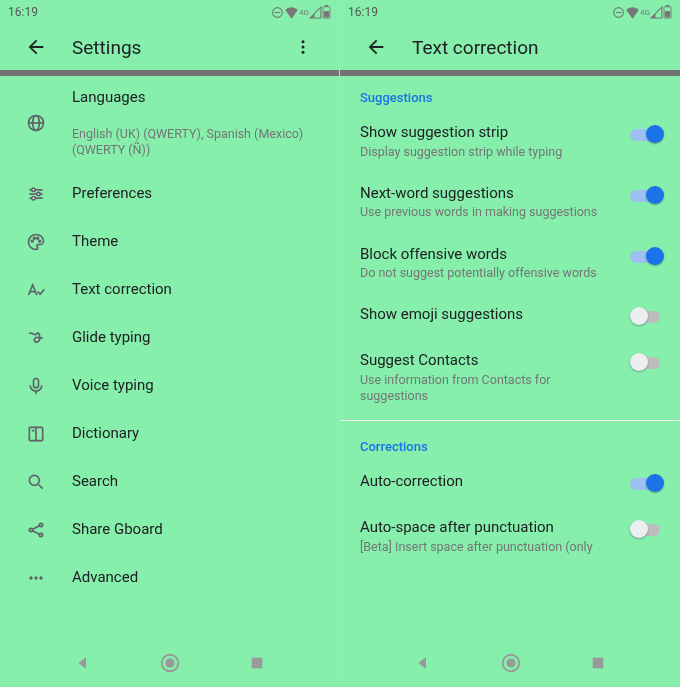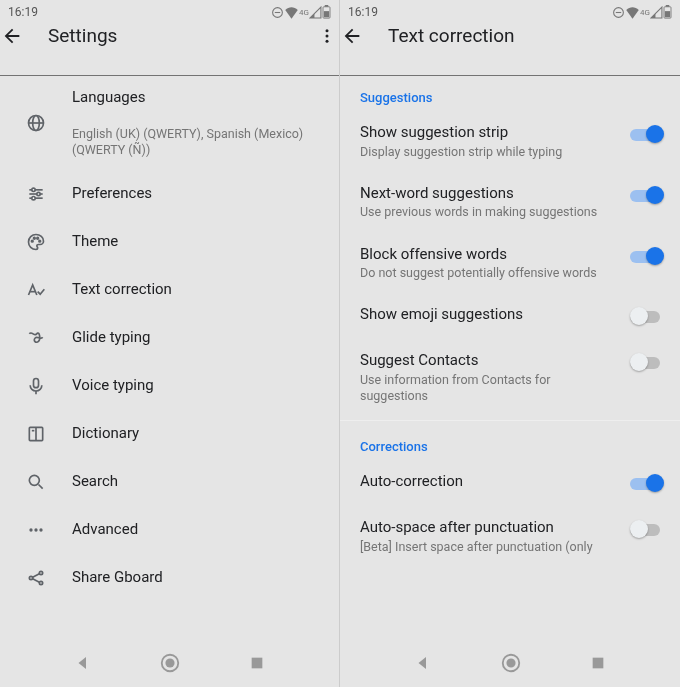--- a/index.html
+++ b/index.html
@@ -15,42 +15,42 @@
   }
   .screens {
     display: flex;
     width: 680px;
     height: 687px;
   }
   .screen {
     width: 340px;
     height: 687px;
     position: relative;
-    background: #e5e5e5;
+    background: #86efac;
     display: flex;
     flex-direction: column;
   }
   .screen-left { border-right: 1px solid #ccc; }
   .status-bar {
     height: 24px;
     display: flex;
     align-items: center;
     justify-content: space-between;
     padding: 0 8px;
     font-size: 12px;
     color: #555;
   }
   .status-right { display: flex; align-items: center; gap: 0; }
   .status-ico { display: inline-flex; align-items: center; justify-content: center; }
   .app-bar {
     height: 52px;
     display: flex;
-    align-items: flex-start;
-    padding: 0 0;
-    border-bottom: 1px solid #737373;
+    align-items: center;
+    padding: 0 24px;
+    border-bottom: 6px solid #737373;
   }
   .back-arrow { width: 24px; height: 24px; display:flex; align-items:center; justify-content:center; margin-right: 24px; }
   .app-title { font-size: 19px; color: #202124; flex: 1; }
   .overflow { width: 24px; height: 24px; display:flex; align-items:center; justify-content:center; }
   .content { flex: 1; overflow: hidden; }
   .list-item {
     display: flex;
     align-items: center;
     padding: 12px 20px 12px 24px;
     min-height: 48px;
@@ -257,46 +257,46 @@
               <line x1="15" y1="15" x2="20" y2="20"></line>
             </svg>
         </span>
         <div class="list-texts">
             <div class="list-title">Search</div>
           </div>
       </div>
 
       <div class="list-item">
         <span class="list-icon">
-          <svg width="20" height="20" viewBox="0 0 24 24" fill="#5f6368">
-              <circle cx="6" cy="12" r="2"></circle>
-              <circle cx="12" cy="12" r="2"></circle>
-              <circle cx="18" cy="12" r="2"></circle>
-            </svg>
-        </span>
-        <div class="list-texts">
-            <div class="list-title">Advanced</div>
-          </div>
-      </div>
-
-      <div class="list-item">
-        <span class="list-icon">
           <svg width="20" height="20" viewBox="0 0 24 24" fill="none" stroke="#5f6368" stroke-width="2">
               <circle cx="6" cy="12" r="2"></circle>
               <circle cx="18" cy="6" r="2"></circle>
               <circle cx="18" cy="18" r="2"></circle>
               <line x1="8" y1="11" x2="16" y2="7"></line>
               <line x1="8" y1="13" x2="16" y2="17"></line>
             </svg>
         </span>
         <div class="list-texts">
             <div class="list-title">Share Gboard</div>
           </div>
       </div>
 
+      <div class="list-item">
+        <span class="list-icon">
+          <svg width="20" height="20" viewBox="0 0 24 24" fill="#5f6368">
+              <circle cx="6" cy="12" r="2"></circle>
+              <circle cx="12" cy="12" r="2"></circle>
+              <circle cx="18" cy="12" r="2"></circle>
+            </svg>
+        </span>
+        <div class="list-texts">
+            <div class="list-title">Advanced</div>
+          </div>
+      </div>
+
     </div>
     <div class="nav-bar">
       <span class="nav-ico">
           <svg width="18" height="18" viewBox="0 0 24 24">
             <path d="M16 4 L6 12 L16 20 Z" fill="#999"></path>
           </svg>
         </span>
       <span class="nav-ico">
           <svg width="22" height="22" viewBox="0 0 24 24">
             <circle cx="12" cy="12" r="9" fill="none" stroke="#999" stroke-width="2"></circle>

